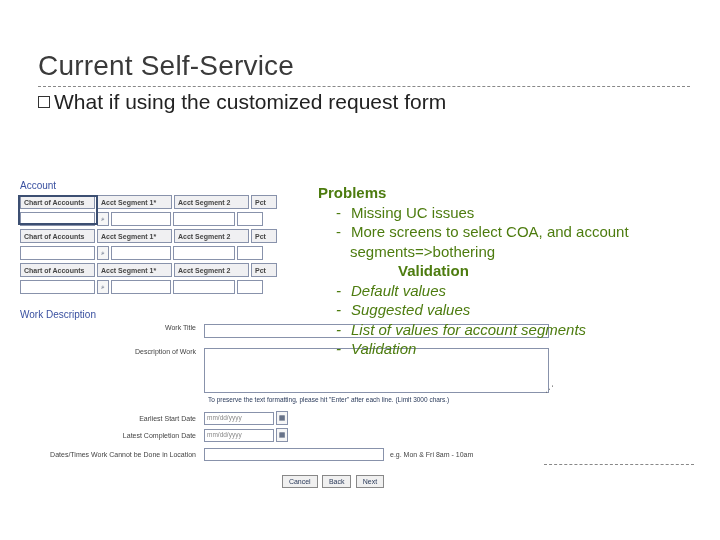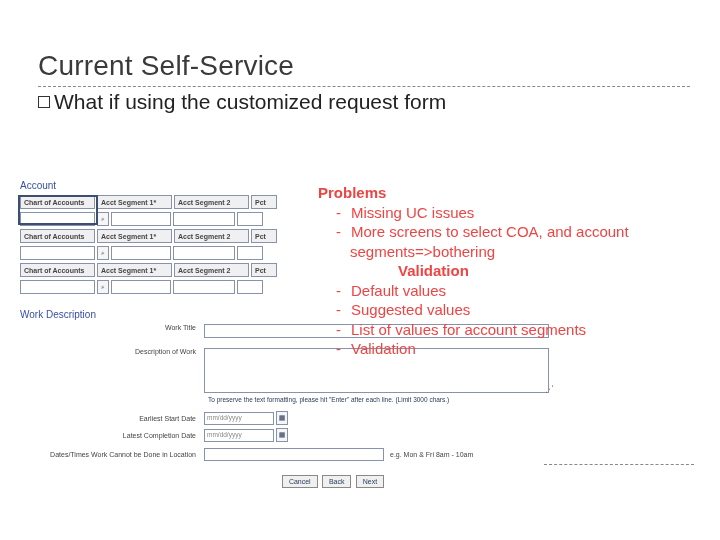--- a/index.html
+++ b/index.html
@@ -13,28 +13,28 @@
   .row { display:flex; gap:2px; margin-bottom:3px; align-items:center; }
   .cell-hdr { border:1px solid #8892ab; background:#f0f0f2; height:14px; display:flex; align-items:center; padding:0 3px; font-size:7px; color:#444; font-weight:bold; }
   .cell-inp { border:1px solid #8892ab; background:#fff; height:14px; padding:0 2px; font-size:7px; }
   .w1{width:75px;} .w2{width:75px;} .w3{width:75px;} .w4{width:26px;}
   .highlite { position:absolute; border:2px solid #3c4f72; background:transparent; }
   .icon-tiny { width:12px; height:14px; border:1px solid #8892ab; background:#f6f6f6; display:flex; align-items:center; justify-content:center; font-size:7px; }
   .wd-label { font-size:7px; color:#444; white-space:nowrap; }
   .wd-box { border:1px solid #8892ab; background:#fff; }
   .btn { display:inline-block; font-size:7px; border:1px solid #888; background:#f0f0f0; padding:2px 6px; margin:0 1px; }
   .footer-rule { position:absolute; right:26px; bottom:75px; width:150px; border-top:1px dashed #888; }
-  .overlay { position:absolute; left:318px; top:183px; width:380px; font-size:15px; line-height:1.3; color:#ef4444; }
+  .overlay { position:absolute; left:318px; top:183px; width:380px; font-size:15px; line-height:1.3; color:#4d7c0f; }
   .overlay .hdr { font-weight:bold; }
   .overlay ul { list-style:none; padding-left:18px; }
   .overlay ul li { text-indent:-14px; padding-left:14px; }
   .overlay ul li::before { content:"-"; padding-right:10px; }
   .sol-block { padding-left:80px; }
   .sol-hdr { font-weight:bold; }
-  .sol-list { list-style:none; padding-left:78px; }
+  .sol-list { list-style:none; padding-left:78px;font-style:italic; }
   .sol-list li { text-indent:-14px; padding-left:14px; }
   .sol-list li::before { content:"-"; padding-right:10px; }
 </style>
 </head>
 <body>
 
 <div class="slide">
   <div class="title">Current Self-Service</div>
   <div class="subtitle">
     <span class="box"></span><span>What</span><span> if using the customized request form</span>

